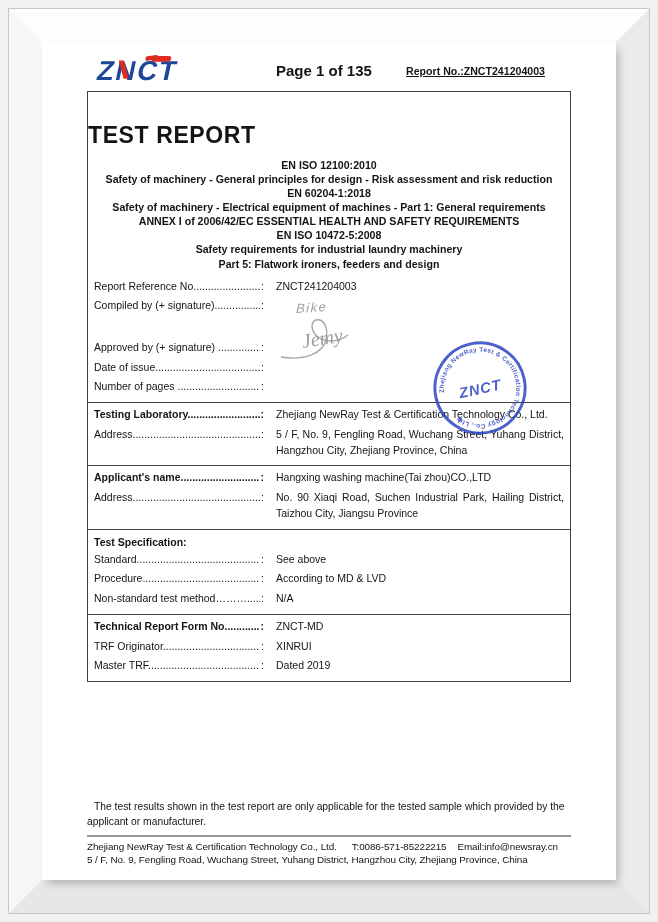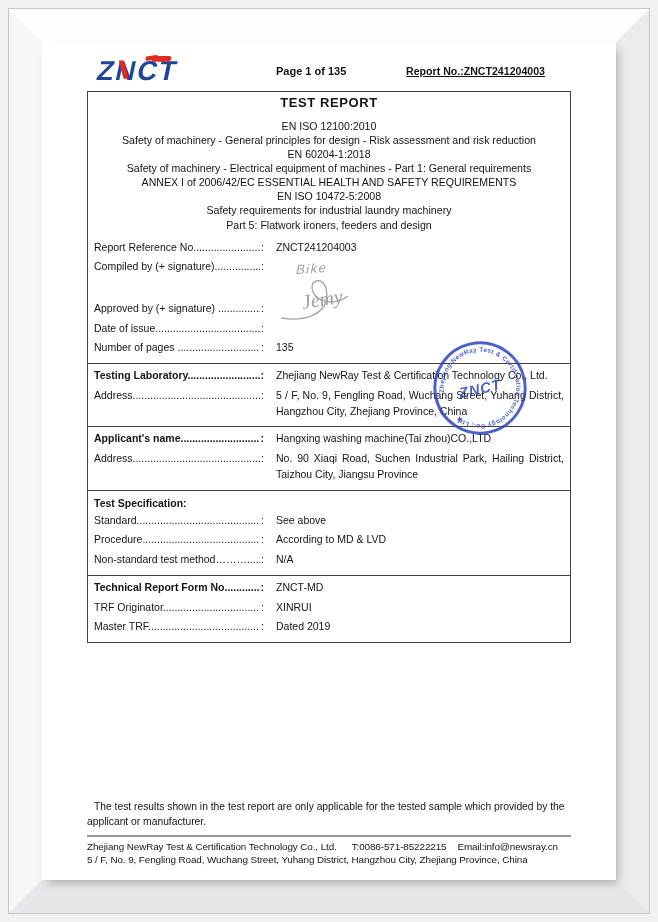--- a/index.html
+++ b/index.html
@@ -12,31 +12,31 @@
   }
   
   .frame-line{position:absolute;inset:8px;border:1px solid #c7c7ca;background:#f6f6f7;}
   .bevel{position:absolute;inset:0;box-sizing:border-box;
     border:33px solid;border-color:#fdfdfe #ebebee #e7e7ea #f7f7f8;}
   .page{position:absolute;inset:0;background:#ffffff;
     box-shadow:4px 5px 9px -2px rgba(0,0,0,0.25);overflow:hidden;}
   
   .page-header{display:flex;align-items:center;padding:13px 71px 0 46px;}
   .logo-svg{width:104px;height:31px;flex:none;}
-  .page-info{margin-left:84px;font-size:11px;font-weight:700;white-space:nowrap;}
+  .page-info{margin-left:84px;font-size:15px;font-weight:700;white-space:nowrap;}
   .report-no{margin-left:auto;font-size:10.6px;font-weight:700;white-space:nowrap;text-decoration:underline;}
   
   .doc-table{width:484px;margin:5px 0 0 45px;border:1px solid #414141;
     font-size:10.5px;box-sizing:border-box;}
   .tsection{border-bottom:1px solid #414141;padding:2px 0 5px;}
   .tsection:last-child{border-bottom:none;}
-  .doc-title{font-size:13px;font-weight:700;text-align:center;
-    letter-spacing:0.6px;margin:1px 0 9px;}
+  .doc-title{font-size:23px;font-weight:700;text-align:left;
+    letter-spacing:0.6px;margin:28px 0 9px;}
   .standards{margin:0 6px 6px;}
-  .standards div{text-align:center;font-weight:400;font-size:10.6px;line-height:1.33;}
+  .standards div{text-align:center;font-weight:700;font-size:10.6px;line-height:1.33;}
   .row{display:flex;padding:2px 6px;line-height:1.5;}
   .cell-label{width:170px;flex:none;display:flex;}
   .lbl{flex:1 1 auto;overflow:hidden;white-space:nowrap;}
   .colon{flex:none;padding-left:1px;}
   .cell-value{flex:1 1 auto;padding-left:12px;}
   .bold-label .lbl,.bold-label .colon{font-weight:700;}
   .addr{text-align:justify;}
   .addr-breakall{word-break:break-all;}
   .spec-heading{font-weight:700;padding:4px 6px 2px;}
   
@@ -128,21 +128,20 @@
                   <span class="lbl">Date of issue.........................................................</span>
                   <span class="colon">:</span>
                 </div>
             </div>
 
             <div class="row">
               <div class="cell-label">
                   <span class="lbl">Number of pages ..................................................</span>
                   <span class="colon">:</span>
                 </div>
-              <div class="cell-value">135</div>
             </div>
           </div>
 
           <div class="tsection">
             <div class="row bold-label">
               <div class="cell-label">
                   <span class="lbl">Testing Laboratory...............................................</span>
                   <span class="colon">:</span>
                 </div>
               <div class="cell-value">Zhejiang NewRay Test &amp; Certification Technology Co., Ltd.</div>

